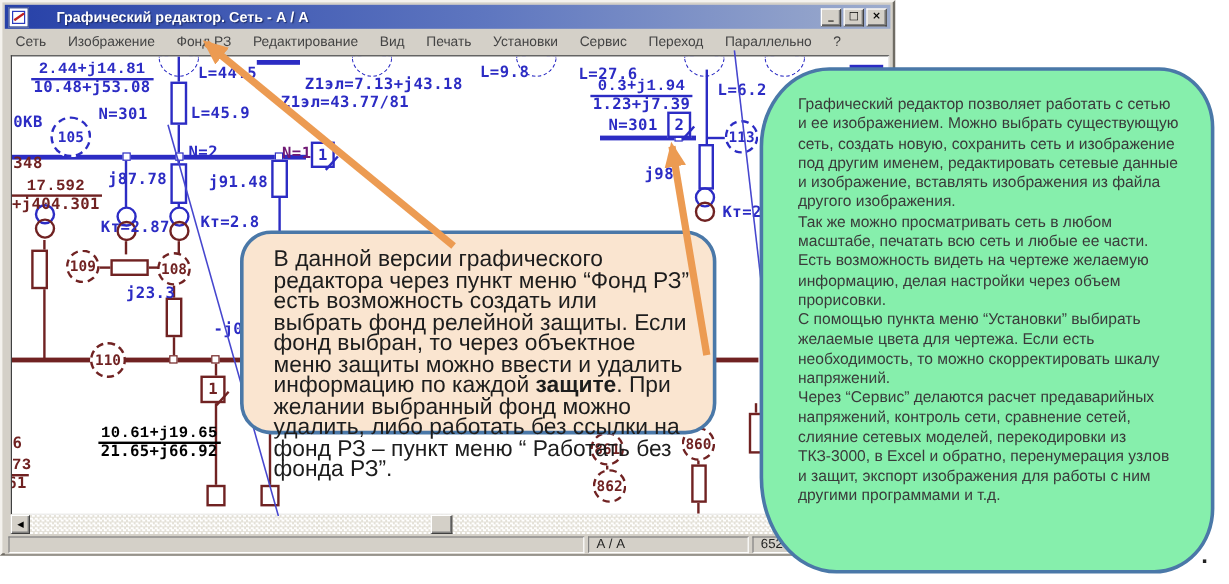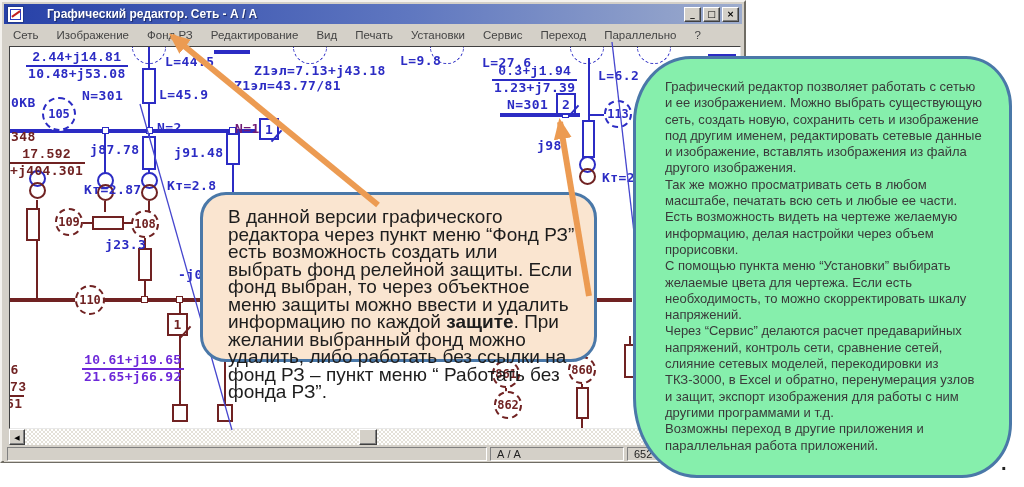--- a/index.html
+++ b/index.html
@@ -203,21 +203,21 @@
             <div class="fb">10.48+j53.08</div>
           </div>
           <div class="frac" style="left: 490px; top: 63px; color: rgb(44, 44, 196);">
             <div class="ft">0.3+j1.94</div>
             <div class="fb">1.23+j7.39</div>
           </div>
           <div class="frac" style="left: 6px; top: 146px; color: rgb(112, 34, 34);">
             <div class="ft">17.592</div>
             <div class="fb">+j404.301</div>
           </div>
-          <div class="frac" style="left: 80px; top: 352px; color: #6d28d9;">
+          <div class="frac" style="left: 80px; top: 352px; color: #000000;">
             <div class="ft">10.61+j19.65</div>
             <div class="fb">21.65+j66.92</div>
           </div>
           <div class="frac" style="left: -2px; top: 379px; color: rgb(112, 34, 34);">
             <div class="ft">173</div>
             <div class="fb">61</div>
           </div>
         </div>
   </div>
   <div id="hscroll">
@@ -243,21 +243,20 @@
   <div id="cmtext"><span>В данной версии графического редактора через пункт меню “Фонд РЗ” есть возможность создать или выбрать фонд релейной защиты. Если фонд выбран, то через объектное меню защиты можно ввести и удалить информацию по каждой </span><span style="font-weight: bold;">защите</span><span>. При желании выбранный фонд можно удалить, либо работать без ссылки на фонд РЗ – пункт меню “ Работать без фонда РЗ”.</span></div>
 </div>
 
 <div id="callout-right">
   <div id="crtext">
         <div>Графический редактор позволяет работать  с сетью и ее изображением. Можно выбрать существующую сеть, создать новую, сохранить сеть и изображение под другим   именем, редактировать сетевые данные и изображение, вставлять изображения из файла другого изображения.</div>
         <div>Так же можно просматривать сеть в любом масштабе, печатать всю сеть и любые ее части.</div>
         <div>Есть возможность видеть на чертеже желаемую информацию, делая настройки через объем прорисовки.</div>
         <div>С помощью пункта меню “Установки” выбирать желаемые цвета для чертежа. Если есть необходимость, то можно скорректировать шкалу напряжений.</div>
         <div>Через “Сервис” делаются расчет предаварийных напряжений, контроль сети, сравнение сетей, слияние сетевых моделей, перекодировки из ТКЗ-3000, в Excel и обратно, перенумерация узлов и защит, экспорт изображения для работы с ним другими программами и т.д.</div>
-        <div>Возможны переход в другие приложения и параллельная работа приложений.</div>
       </div>
 </div>
 
 <svg id="arrows">
       <defs>
         <marker id="ah" markerUnits="userSpaceOnUse" markerWidth="22" markerHeight="20" refX="17" refY="10" orient="auto">
           <path d="M0,1 L21,10 L0,19 z" fill="#ec9b52"></path>
         </marker>
       </defs>
       <line x1="378" y1="205" x2="172" y2="36" stroke="#ec9b52" stroke-width="6" marker-end="url(#ah)"></line>

